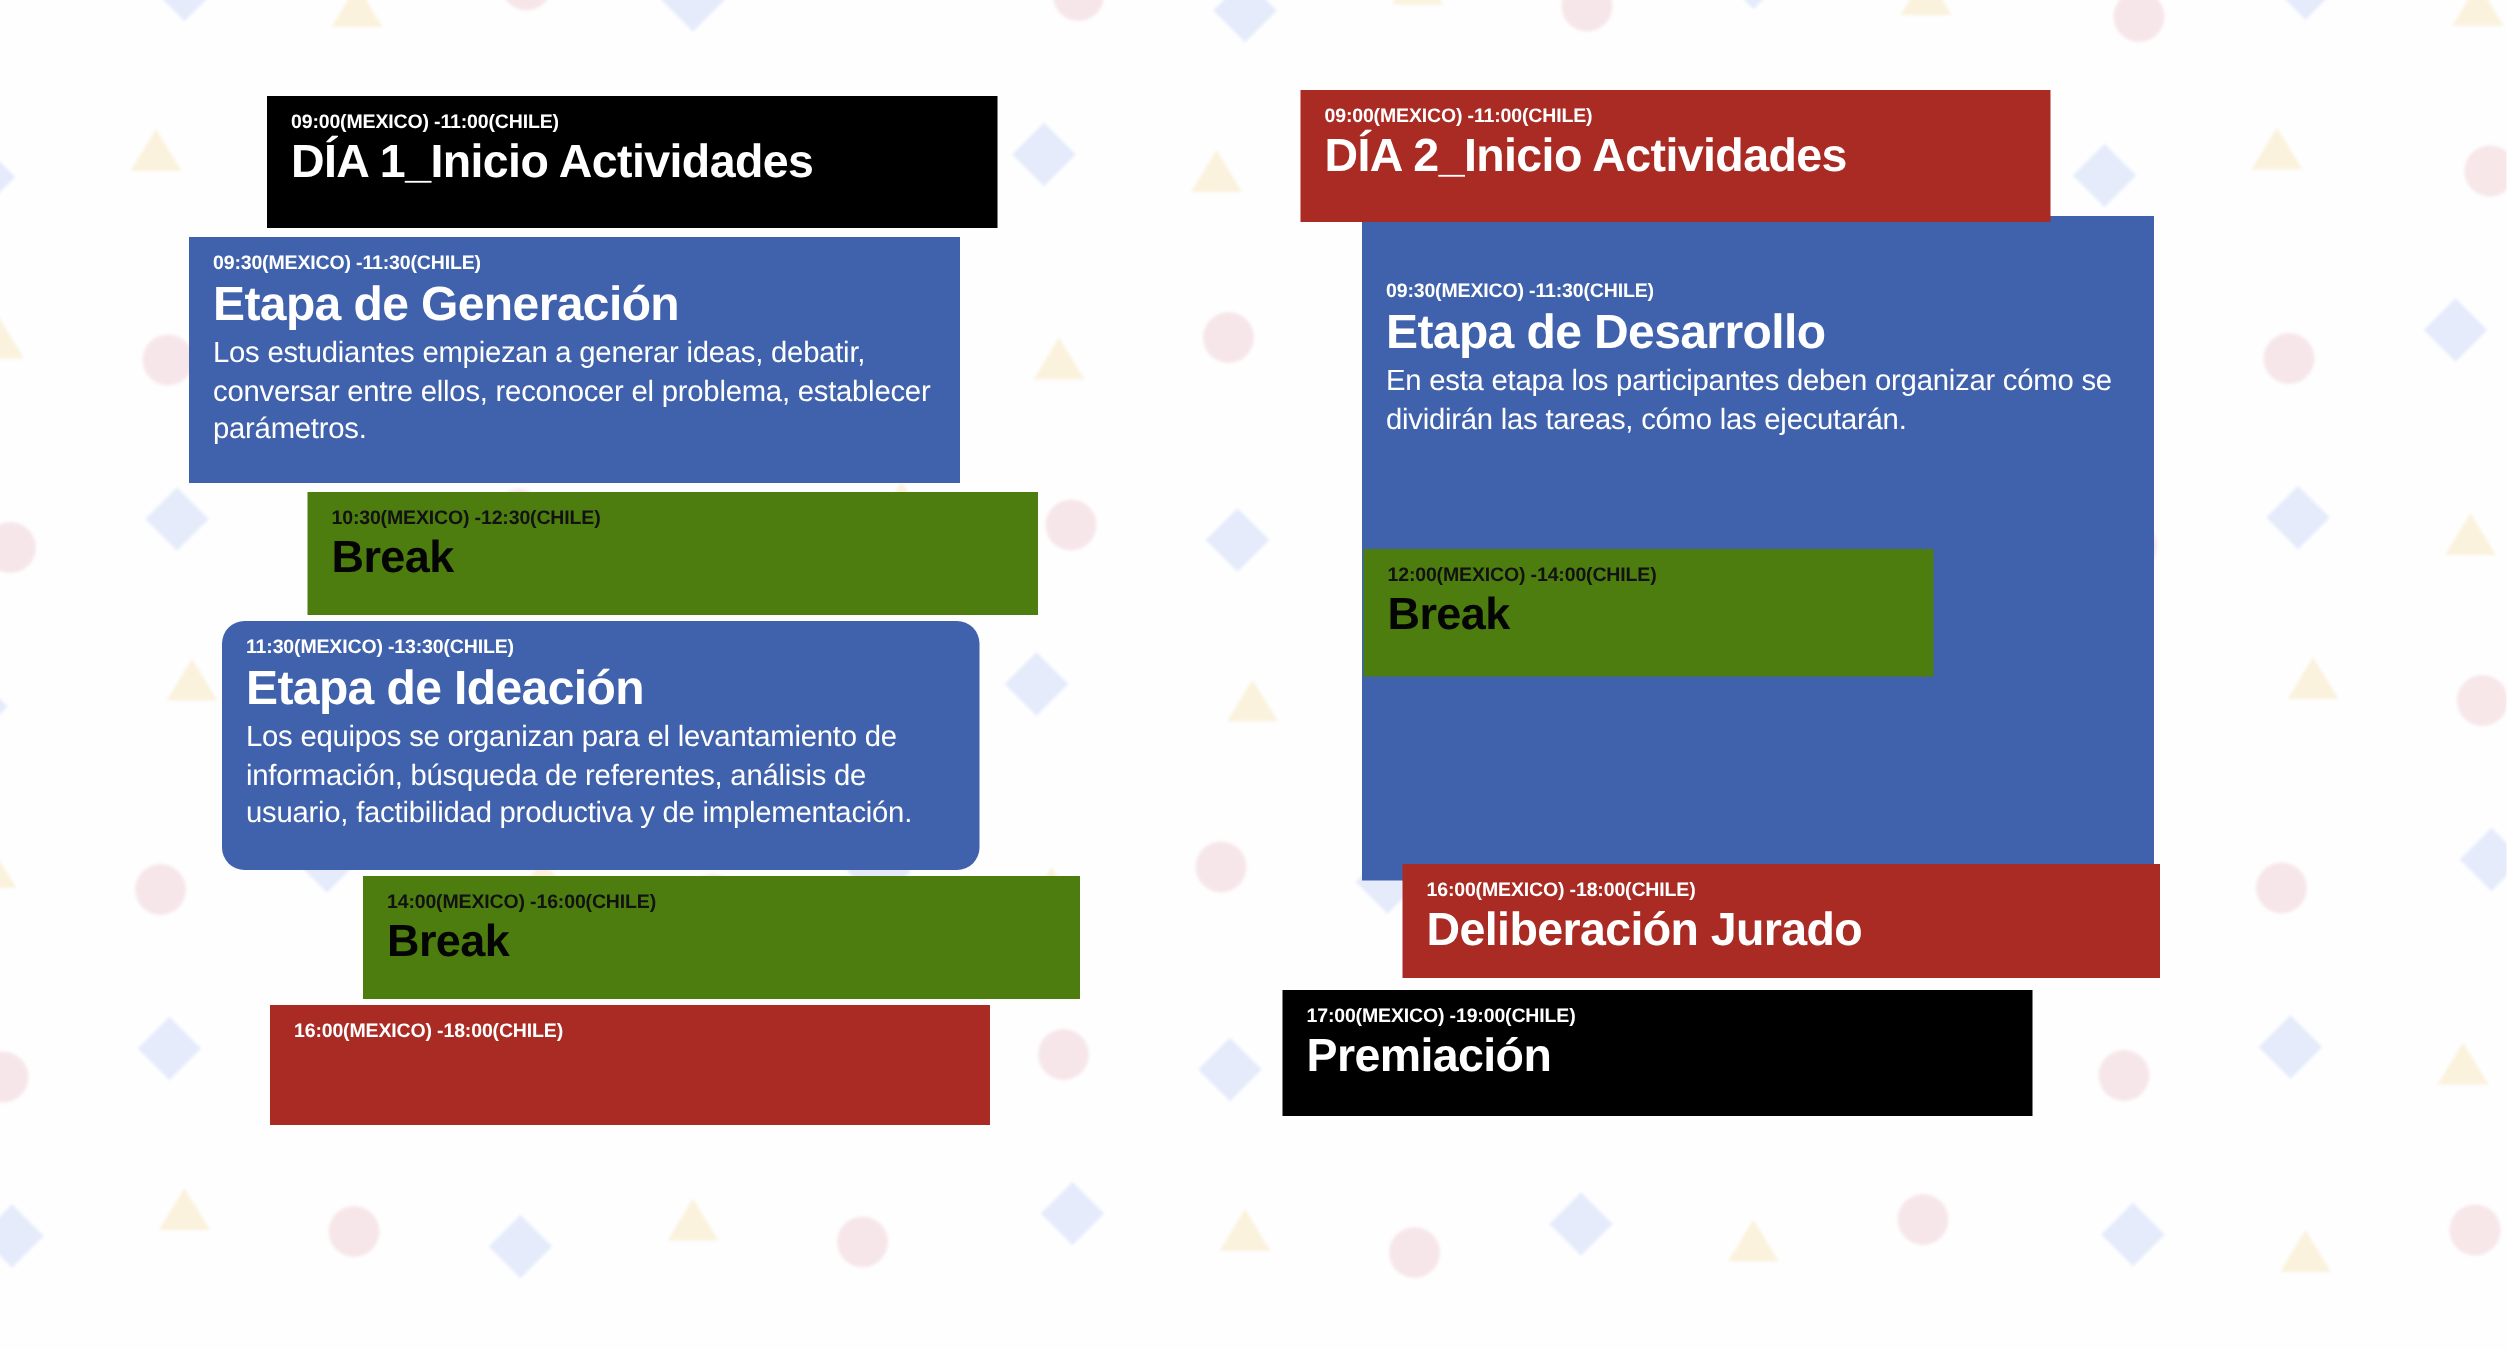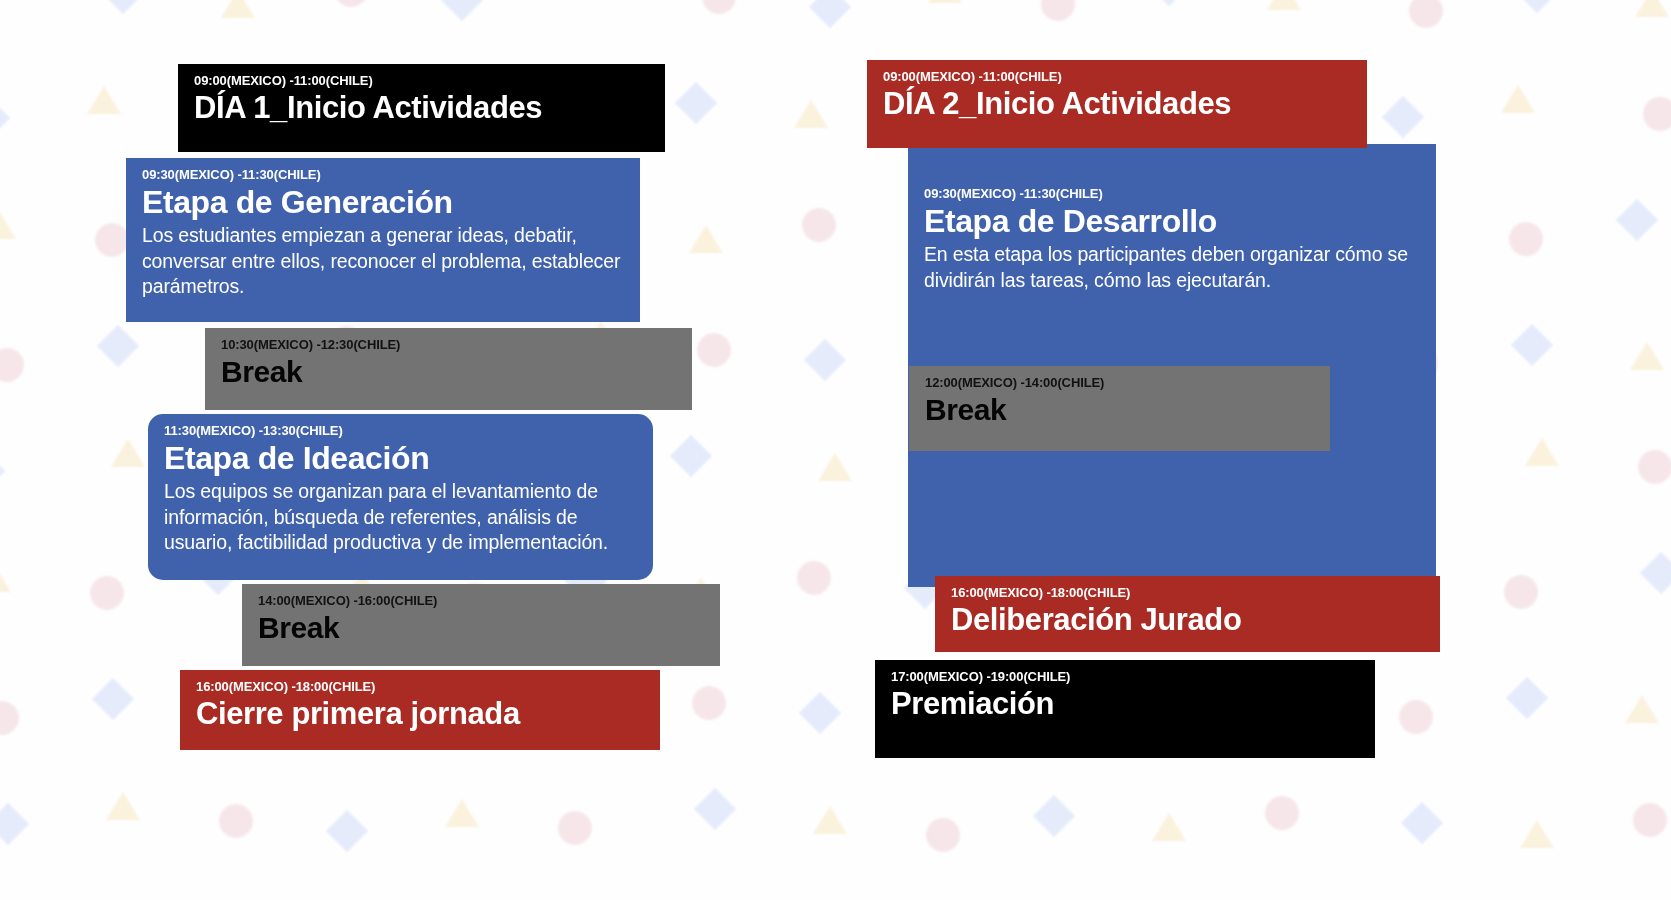--- a/index.html
+++ b/index.html
@@ -86,21 +86,21 @@
     font-size: 19.5px;
     line-height: 1.30;
     font-weight: 400;
     letter-spacing: -.15px;
     margin-top: 3px;
   }
 
   
   .theme-black  { background: #000000; color: #ffffff; }
   .theme-blue   { background: #4062ac; color: #ffffff; }
-  .theme-yellow { background: #737373; color: #111111; }
+  .theme-yellow { background: #4d7c0f; color: #111111; }
   .theme-red    { background: #a92b24; color: #ffffff; }
 
   .theme-yellow .time { color: #121212; }
   .theme-yellow .title { color: #050505; }
 
   
   #d1-head   { left: 178px; top:  64px; width: 487px; height: 88px; }
   #d1-head .title { font-size: 31px; }
 
   #d1-gen    { left: 126px; top: 158px; width: 514px; height: 164px; }
@@ -119,27 +119,27 @@
   #d1-close .title { font-size: 31px; }
 
   
   #d2-head   { left:  32px; top:  60px; width: 500px; height: 88px; }
   #d2-head .title { font-size: 31px; }
 
   #d2-dev    { left:  73px; top: 144px; width: 528px; height: 443px; }
   #d2-dev { padding-top: 42px; }
   #d2-dev .title { font-size: 32px; }
 
-  #d2-brk    { left:  74px; top: 366px; width: 421px; height: 85px; }
+  #d2-brk    { left:  74px; top: 366px; width: 380px; height: 85px; }
   #d2-brk .title { font-size: 30px; }
 
   #d2-delib  { left: 100px; top: 576px; width: 505px; height: 76px; }
   #d2-delib .title { font-size: 31px; }
 
-  #d2-prem   { left:  20px; top: 660px; width: 500px; height: 98px; margin-left: 20px; }
+  #d2-prem   { left:  20px; top: 660px; width: 500px; height: 84px; }
   #d2-prem .title { font-size: 31px; }
 
   
   #d1-head  { z-index: 6; }
   #d1-gen   { z-index: 5; }
   #d1-brk1  { z-index: 7; }
   #d1-idea  { z-index: 8; border-radius: 15px; }
   #d1-brk2  { z-index: 9; }
   #d1-close { z-index: 10; }
 
@@ -299,21 +299,20 @@
       <div class="desc">Los equipos se organizan para el levantamiento de información, búsqueda de referentes, análisis de usuario, factibilidad productiva y de implementación.</div>
     </div>
 
     <div class="card theme-yellow" id="d1-brk2">
       <div class="time">14:00(MEXICO) -16:00(CHILE)</div>
       <div class="title">Break</div>
     </div>
 
     <div class="card theme-red" id="d1-close">
       <div class="time">16:00(MEXICO) -18:00(CHILE)</div>
-      <div class="title">Cierre primera jornada</div>
     </div>
 
   </div>
 
   <div class="column day2">
 
     <div class="card theme-red" id="d2-head">
       <div class="time">09:00(MEXICO) -11:00(CHILE)</div>
       <div class="title">DÍA 2_Inicio Actividades</div>
     </div>

